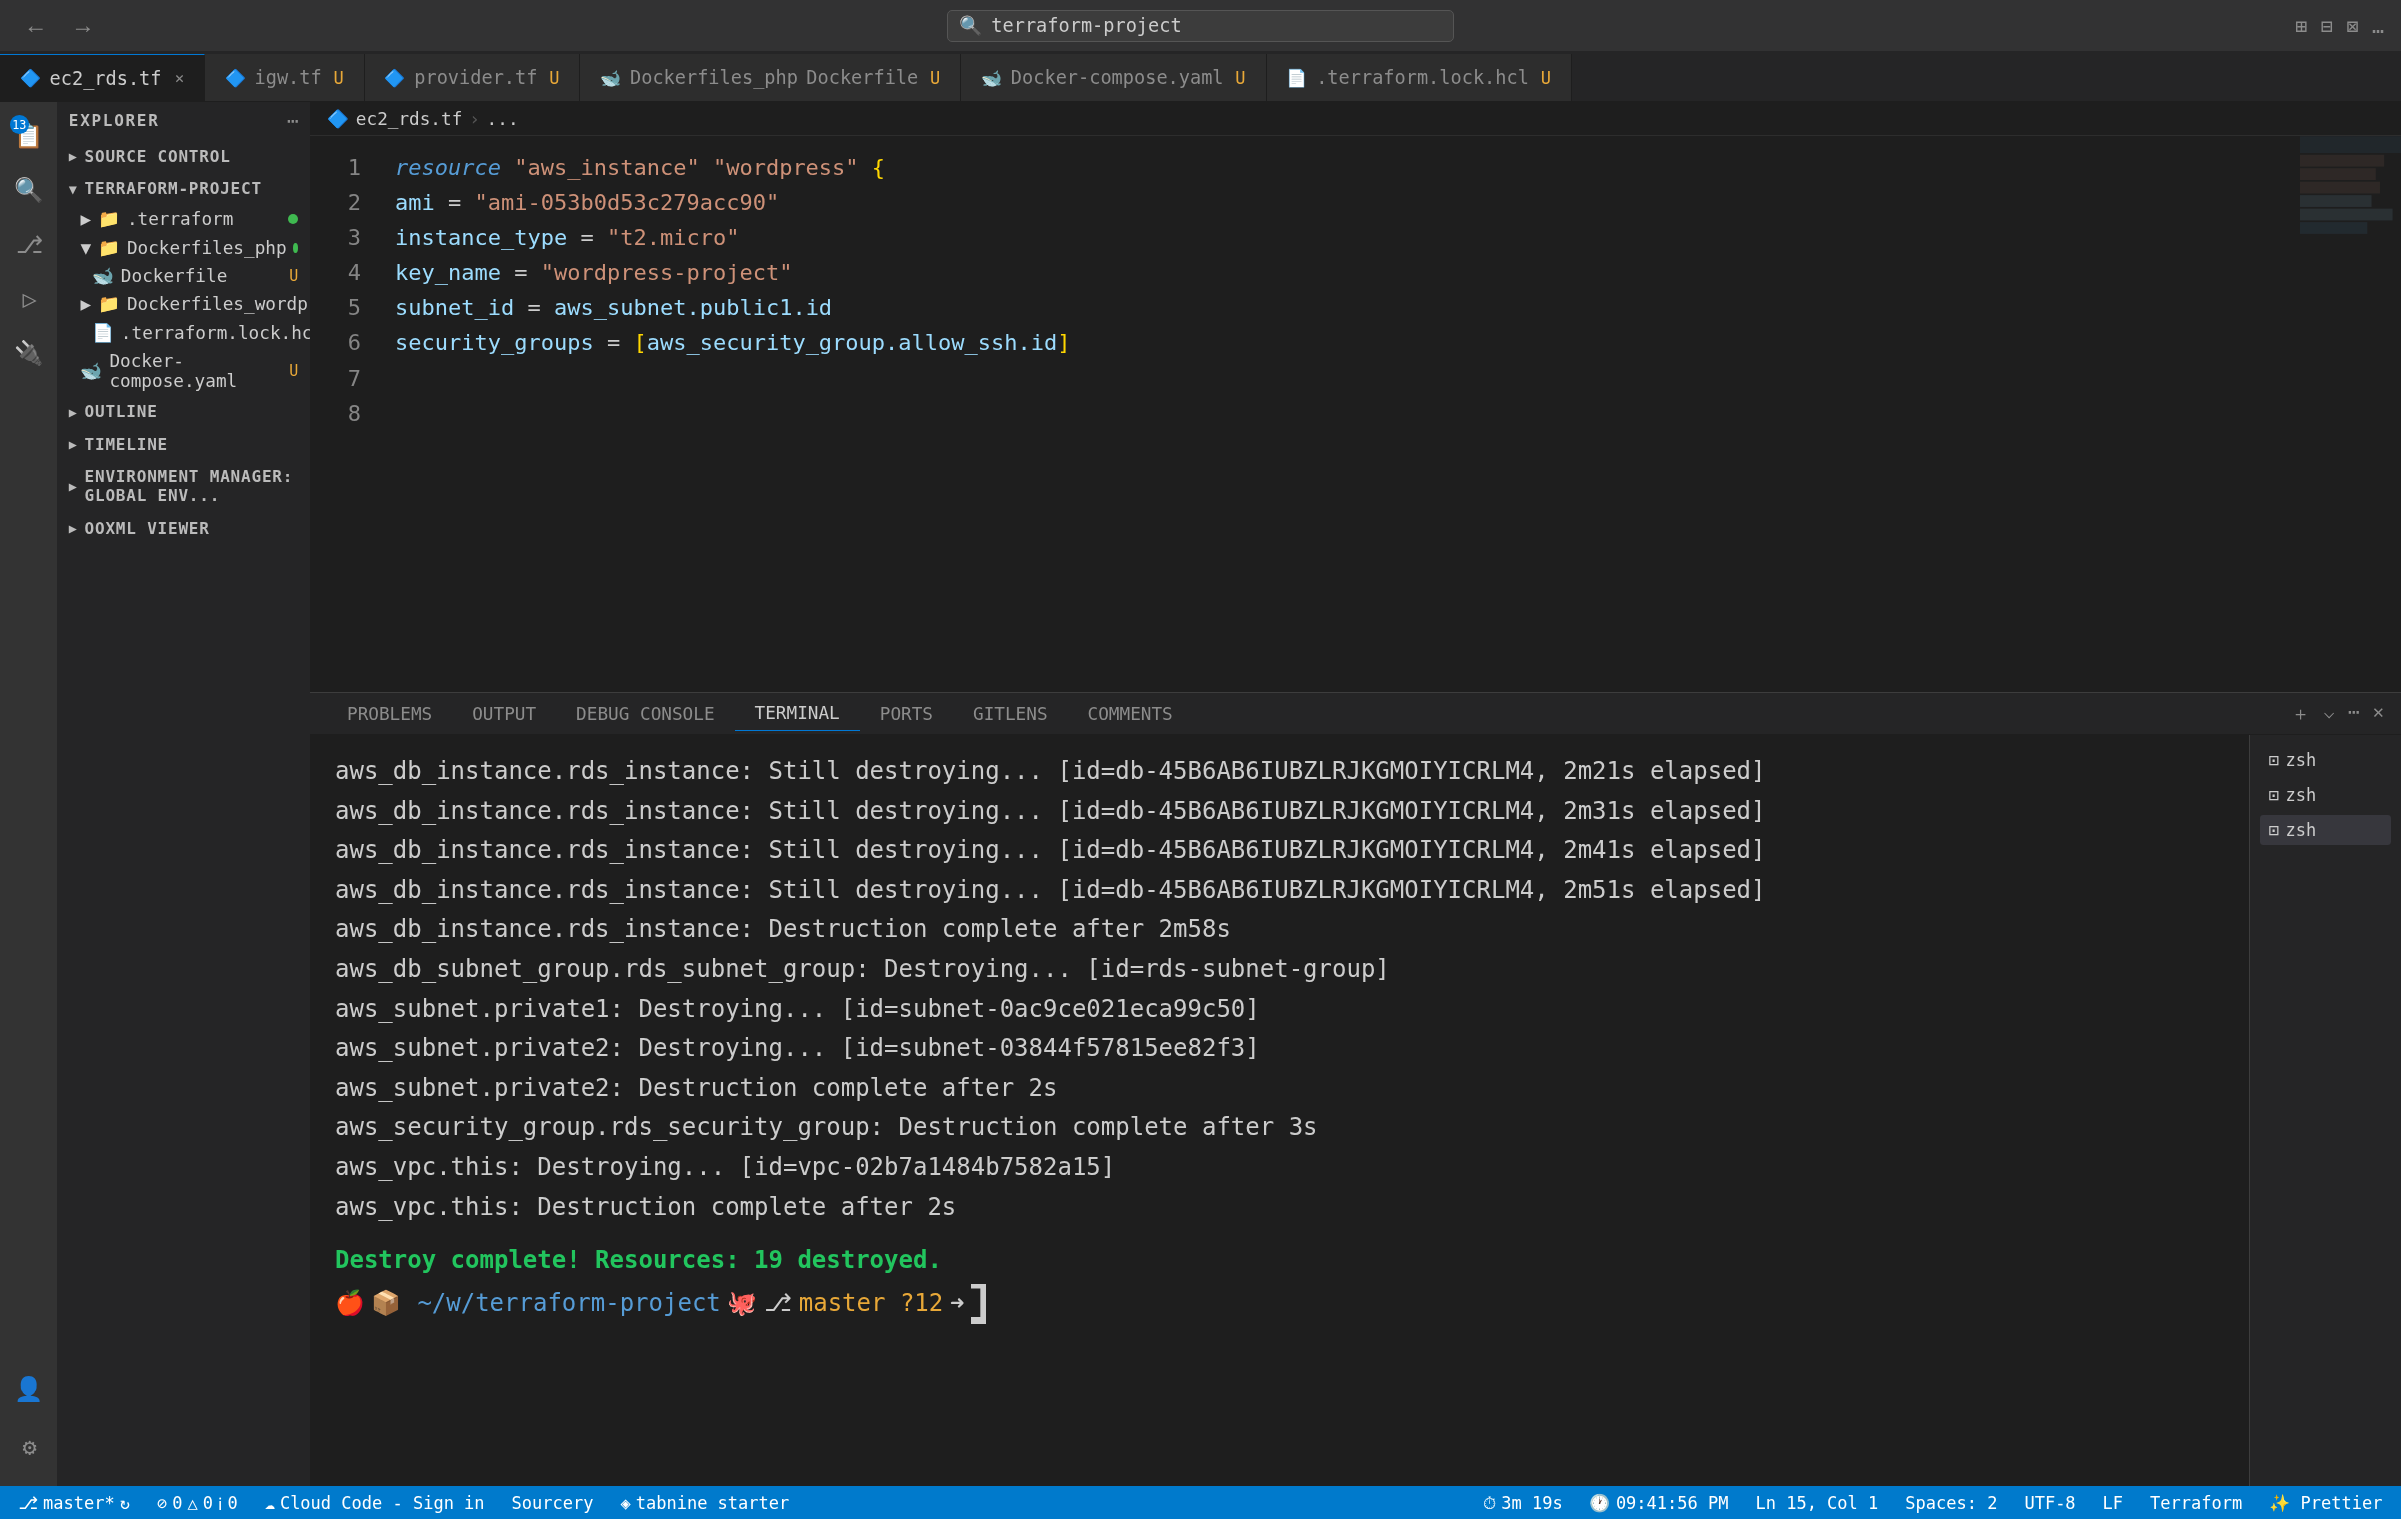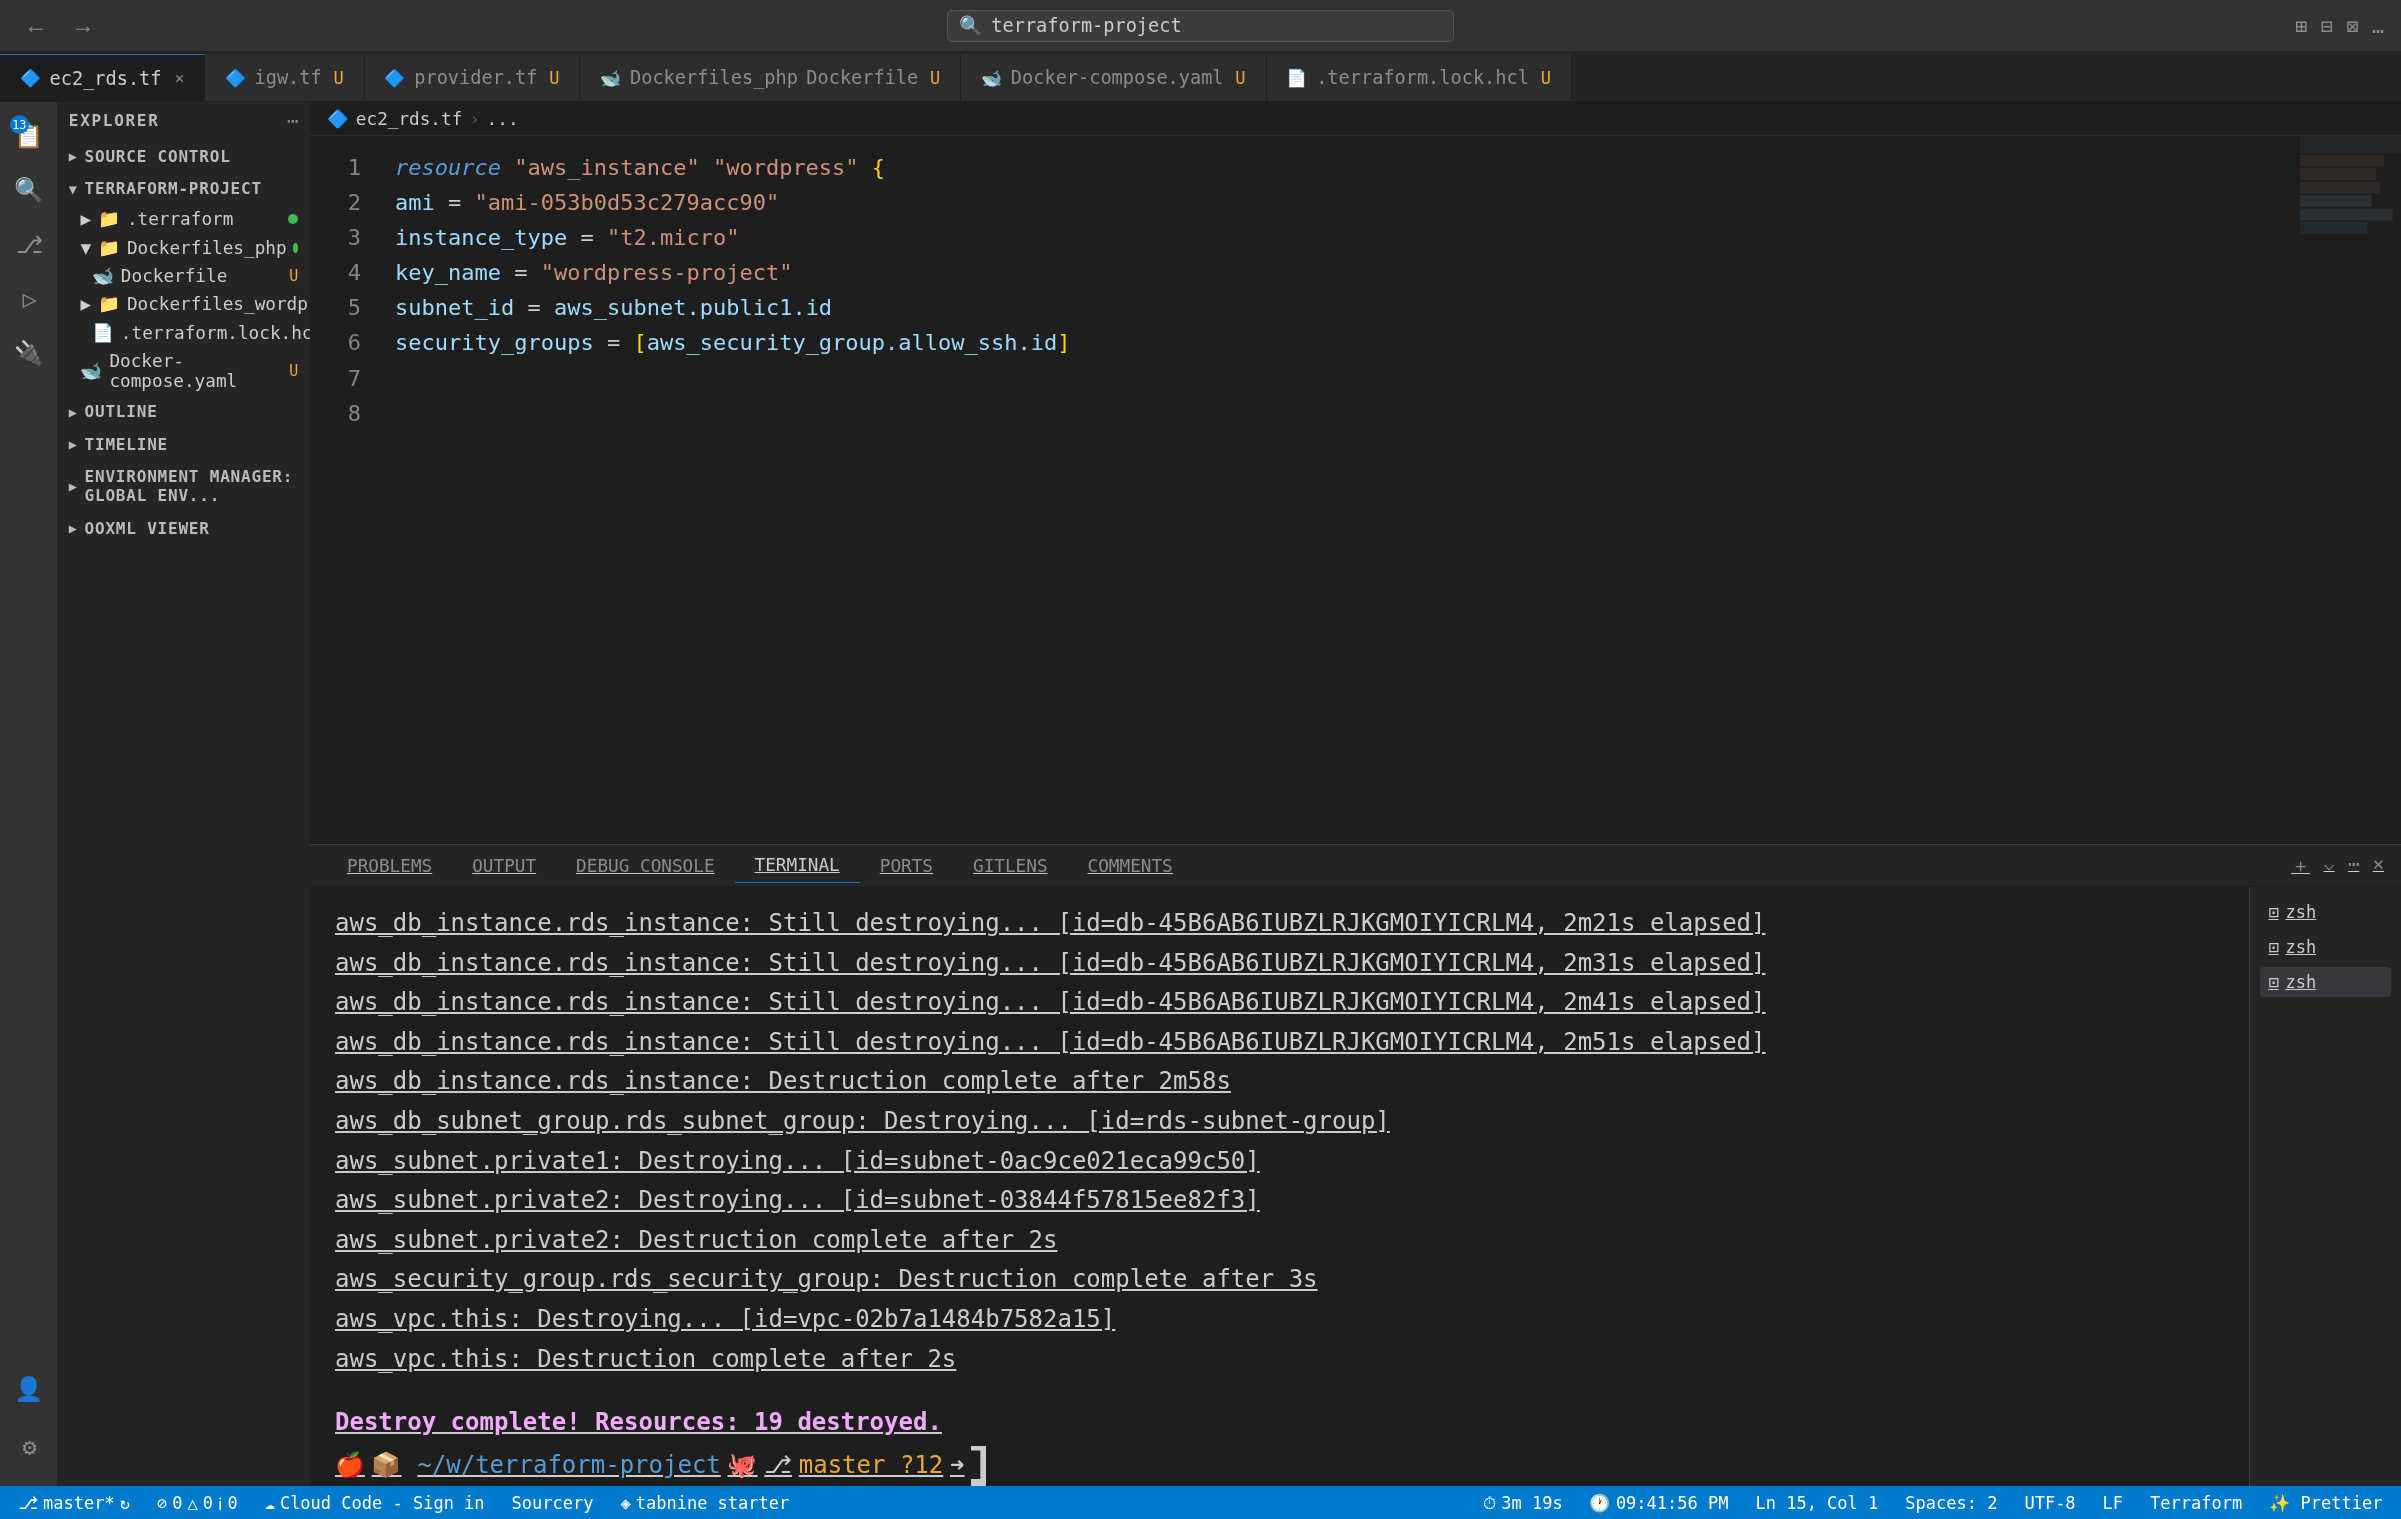--- a/index.html
+++ b/index.html
@@ -222,26 +222,25 @@
     .kw-eq { color: #cccccc; }
     
     .minimap {
       width: 101px;
       background: #1e1e1e;
       flex-shrink: 0;
       opacity: 0.6;
     }
     
     .terminal-section {
-      height: 642px;
+      height: 794px;
       display: flex;
       flex-direction: column;
       border-top: 0.8px solid #3d3d3d;
       flex-shrink: 0;
-      text-decoration: underline;
     }
     .terminal-tabs {
       height: 42px;
       background: #252526;
       display: flex;
       align-items: center;
       padding: 0 17px;
       gap: 0;
       border-bottom: 0.8px solid #1e1e1e;
       flex-shrink: 0;
@@ -272,23 +271,23 @@
     .terminal-main {
       flex: 1;
       padding: 17px 25px;
       font-size: 24px;
       font-family: Consolas, monospace;
       color: #cccccc;
       overflow-y: auto;
       line-height: 1.65;
     }
     .terminal-main .destroy-complete {
-      color: #f0abfc;
+      color: #22c55e;
       font-weight: bold;
-      margin-top: 24px;
+      margin-top: 14px;
     }
     .terminal-main .prompt {
       display: flex;
       align-items: center;
       gap: 6.8px;
       margin-top: 3.4px;
     }
     .terminal-main .prompt .dir { color: #569cd6; margin-left: 9px; }
     .terminal-main .prompt .branch { color: #e8a838; }
     .terminal-sidebar {

